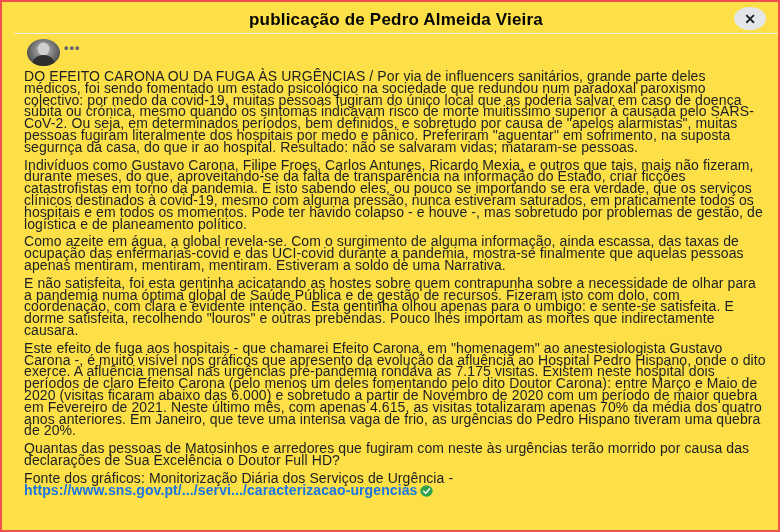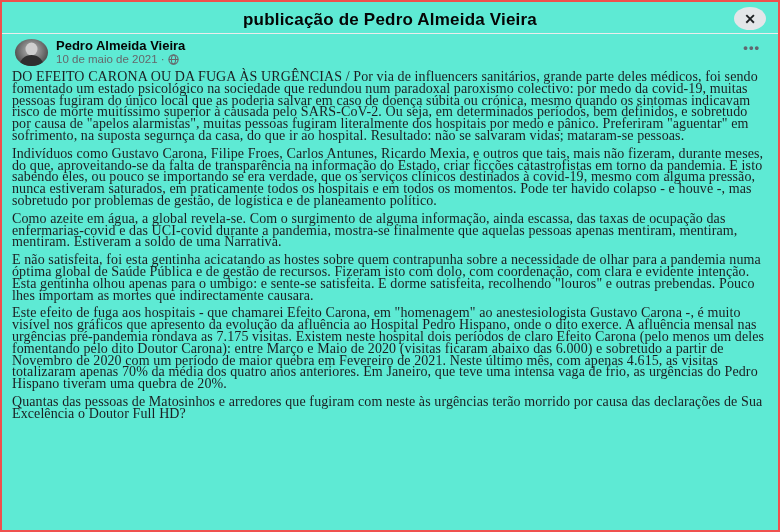--- a/index.html
+++ b/index.html
@@ -1,23 +1,23 @@
 <!DOCTYPE html>
 <html><head>
 <meta charset="utf-8">
 <style>
   * { box-sizing: border-box; margin: 0; padding: 0; }
   html, body { width: 780px; height: 532px; background: #ffffff; }
   body { font-family: "Liberation Sans", "DejaVu Sans", sans-serif; }
 
   .modal {
     position: absolute; left: 0; top: 0; width: 780px; height: 532px;
-    background: #5eead4;
+    background: #fde047;
     border: 2px solid #f0504d;
-    margin: 0; padding: 4px 0 0 0;
+    margin: 0; padding: 4px 0 0 12px;
     overflow: hidden;
   }
 
   
   .header {
     position: relative;
     height: 28px;
     border-bottom: 1px solid #ececec;
     display: flex; align-items: center; justify-content: center;
   }
@@ -62,21 +62,20 @@
   .more-btn {
     color: #606770; font-size: 13px; font-weight: bold; letter-spacing: 1px;
     cursor: pointer; padding: 0 4px; align-self: flex-start; margin-top: 2px;
   }
 
   
   .post-body {
     padding: 3px 12px 0 10px;
     font-size: 14px; line-height: 11.8px; letter-spacing: 0.1px;
     color: #1c1e21;
-    font-family: Liberation Serif, serif;
   }
   .post-body p { margin: 0 0 6px 0; }
   .source-line { margin-bottom: 0; }
   .source-link {
     color: #1b74e3; font-weight: bold; text-decoration: none; cursor: pointer;
   }
   .verified-badge {
     display: inline-block; width: 13px; height: 12px; vertical-align: -2px;
     margin-left: 3px;
   }
@@ -93,41 +92,34 @@
     </button>
   </div>
 
   <div class="profile-row">
     <div class="avatar">
       <svg viewBox="0 0 33 27">
         <ellipse cx="16.5" cy="10" rx="6" ry="6.5" fill="#cfcfcf"></ellipse>
         <ellipse cx="16.5" cy="27" rx="12" ry="11" fill="#2f2f2f"></ellipse>
       </svg>
     </div>
-    <div class="id-block">
-      <div class="author-name">Pedro Almeida Vieira</div>
-      <div class="post-meta">
-        <span>10 de maio de 2021</span>
-        <span>·</span>
-        <span class="globe-icon">
-          <svg width="11" height="11" viewBox="0 0 12 12">
-            <circle cx="6" cy="6" r="5" fill="none" stroke="#65676b" stroke-width="1.3"></circle>
-            <line x1="1" y1="6" x2="11" y2="6" stroke="#65676b" stroke-width="1.1"></line>
-            <ellipse cx="6" cy="6" rx="2.3" ry="5" fill="none" stroke="#65676b" stroke-width="1.1"></ellipse>
-          </svg>
-        </span>
-      </div>
-    </div>
     <div class="more-btn">
       <span>•••</span>
     </div>
   </div>
 
   <div class="post-body">
     <p>DO EFEITO CARONA OU DA FUGA ÀS URGÊNCIAS / Por via de influencers sanitários, grande parte deles médicos, foi sendo fomentado um estado psicológico na sociedade que redundou num paradoxal paroxismo colectivo: por medo da covid-19, muitas pessoas fugiram do único local que as poderia salvar em caso de doença súbita ou crónica, mesmo quando os sintomas indicavam risco de morte muitíssimo superior à causada pelo SARS-CoV-2. Ou seja, em determinados períodos, bem definidos, e sobretudo por causa de "apelos alarmistas", muitas pessoas fugiram literalmente dos hospitais por medo e pânico. Preferiram "aguentar" em sofrimento, na suposta segurnça da casa, do que ir ao hospital. Resultado: não se salvaram vidas; mataram-se pessoas.</p>
     <p>Indivíduos como Gustavo Carona, Filipe Froes, Carlos Antunes, Ricardo Mexia, e outros que tais, mais não fizeram, durante meses, do que, aproveitando-se da falta de transparência na informação do Estado, criar ficções catastrofistas em torno da pandemia. E isto sabendo eles, ou pouco se importando se era verdade, que os serviços clínicos destinados à covid-19, mesmo com alguma pressão, nunca estiveram saturados, em praticamente todos os hospitais e em todos os momentos. Pode ter havido colapso - e houve -, mas sobretudo por problemas de gestão, de logística e de planeamento político.</p>
     <p>Como azeite em água, a global revela-se. Com o surgimento de alguma informação, ainda escassa, das taxas de ocupação das enfermarias-covid e das UCI-covid durante a pandemia, mostra-se finalmente que aquelas pessoas apenas mentiram, mentiram, mentiram. Estiveram a soldo de uma Narrativa.</p>
     <p>E não satisfeita, foi esta gentinha acicatando as hostes sobre quem contrapunha sobre a necessidade de olhar para a pandemia numa óptima global de Saúde Pública e de gestão de recursos. Fizeram isto com dolo, com coordenação, com clara e evidente intenção. Esta gentinha olhou apenas para o umbigo: e sente-se satisfeita. E dorme satisfeita, recolhendo "louros" e outras prebendas. Pouco lhes importam as mortes que indirectamente causara.</p>
     <p>Este efeito de fuga aos hospitais - que chamarei Efeito Carona, em "homenagem" ao anestesiologista Gustavo Carona -, é muito visível nos gráficos que apresento da evolução da afluência ao Hospital Pedro Hispano, onde o dito exerce. A afluência mensal nas urgências pré-pandemia rondava as 7.175 visitas. Existem neste hospital dois períodos de claro Efeito Carona (pelo menos um deles fomentando pelo dito Doutor Carona): entre Março e Maio de 2020 (visitas ficaram abaixo das 6.000) e sobretudo a partir de Novembro de 2020 com um período de maior quebra em Fevereiro de 2021. Neste último mês, com apenas 4.615, as visitas totalizaram apenas 70% da média dos quatro anos anteriores. Em Janeiro, que teve uma intensa vaga de frio, as urgências do Pedro Hispano tiveram uma quebra de 20%.</p>
     <p>Quantas das pessoas de Matosinhos e arredores que fugiram com neste às urgências terão morrido por causa das declarações de Sua Excelência o Doutor Full HD?</p>
+    <p class="source-line">
+      <span>Fonte dos gráficos: Monitorização Diária dos Serviços de Urgência -</span><br>
+      <a class="source-link" href="#">https://www.sns.gov.pt/.../servi.../caracterizacao-urgencias</a><span class="verified-badge"><svg width="13" height="12" viewBox="0 0 13 12">
+            <ellipse cx="6.5" cy="6" rx="6.2" ry="5.7" fill="#31a24c"></ellipse>
+            <path d="M3.6 6.2 L5.7 8.2 L9.5 3.9" fill="none" stroke="#ffffff" stroke-width="1.5" stroke-linecap="round" stroke-linejoin="round"></path>
+          </svg></span>
+    </p>
   </div>
 
 </div>
 
 </body></html>

